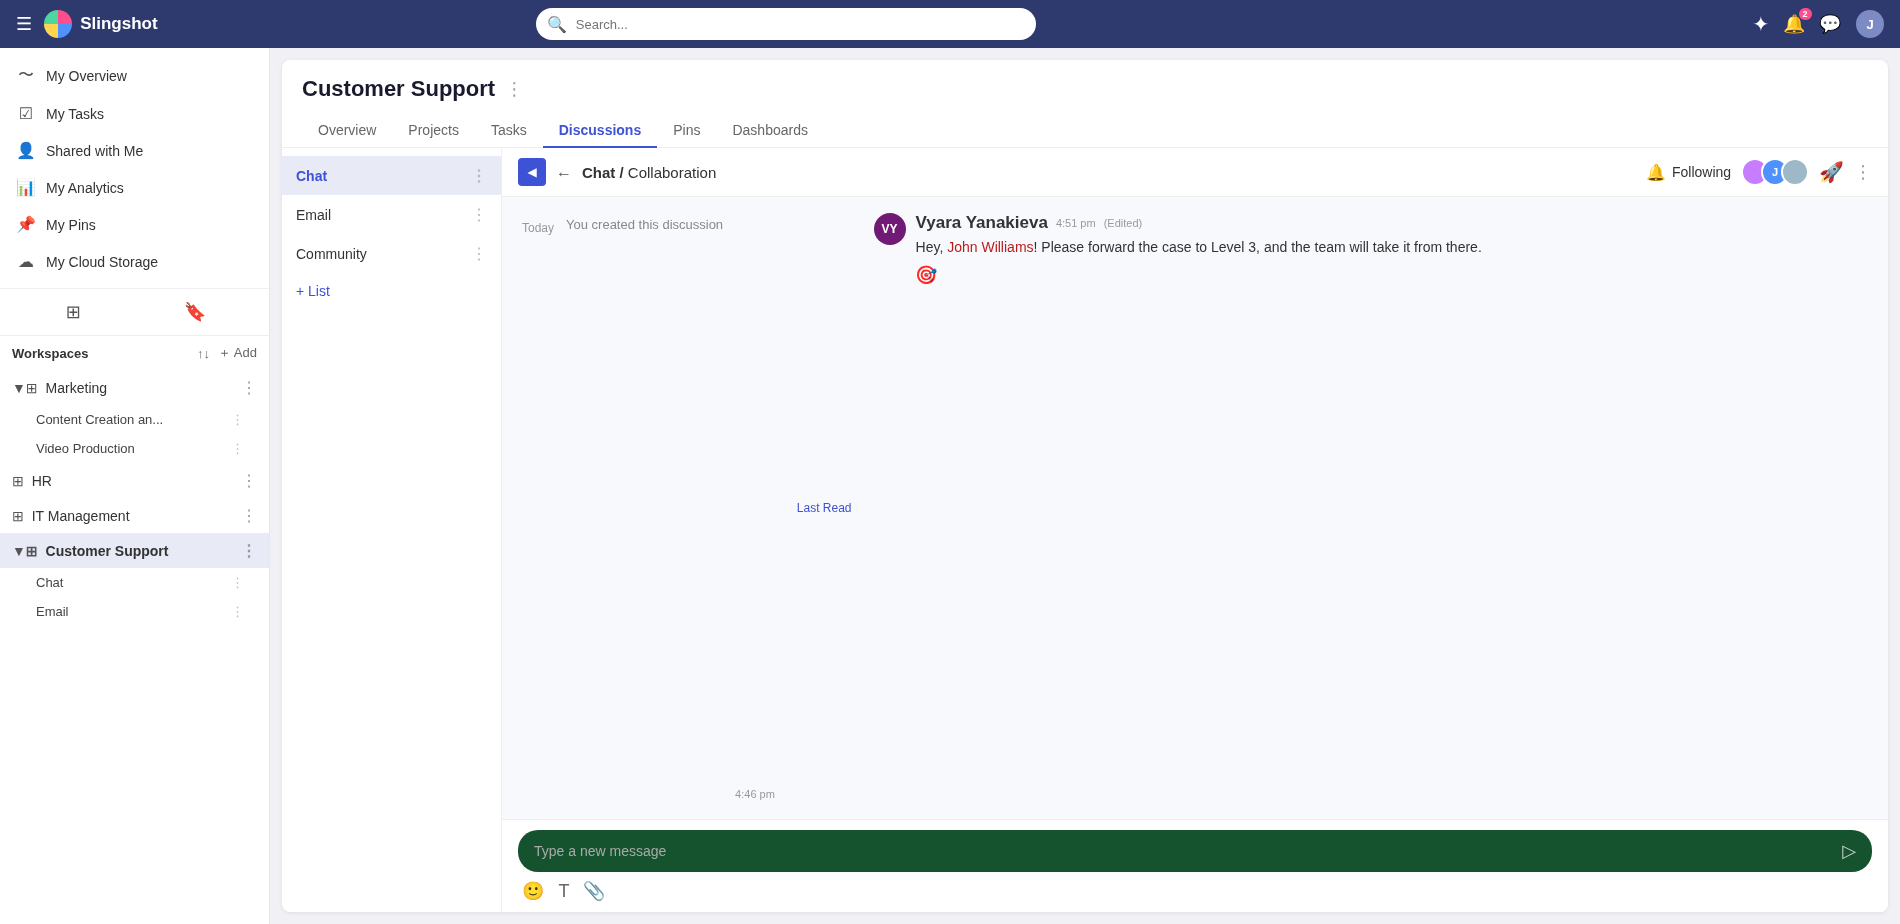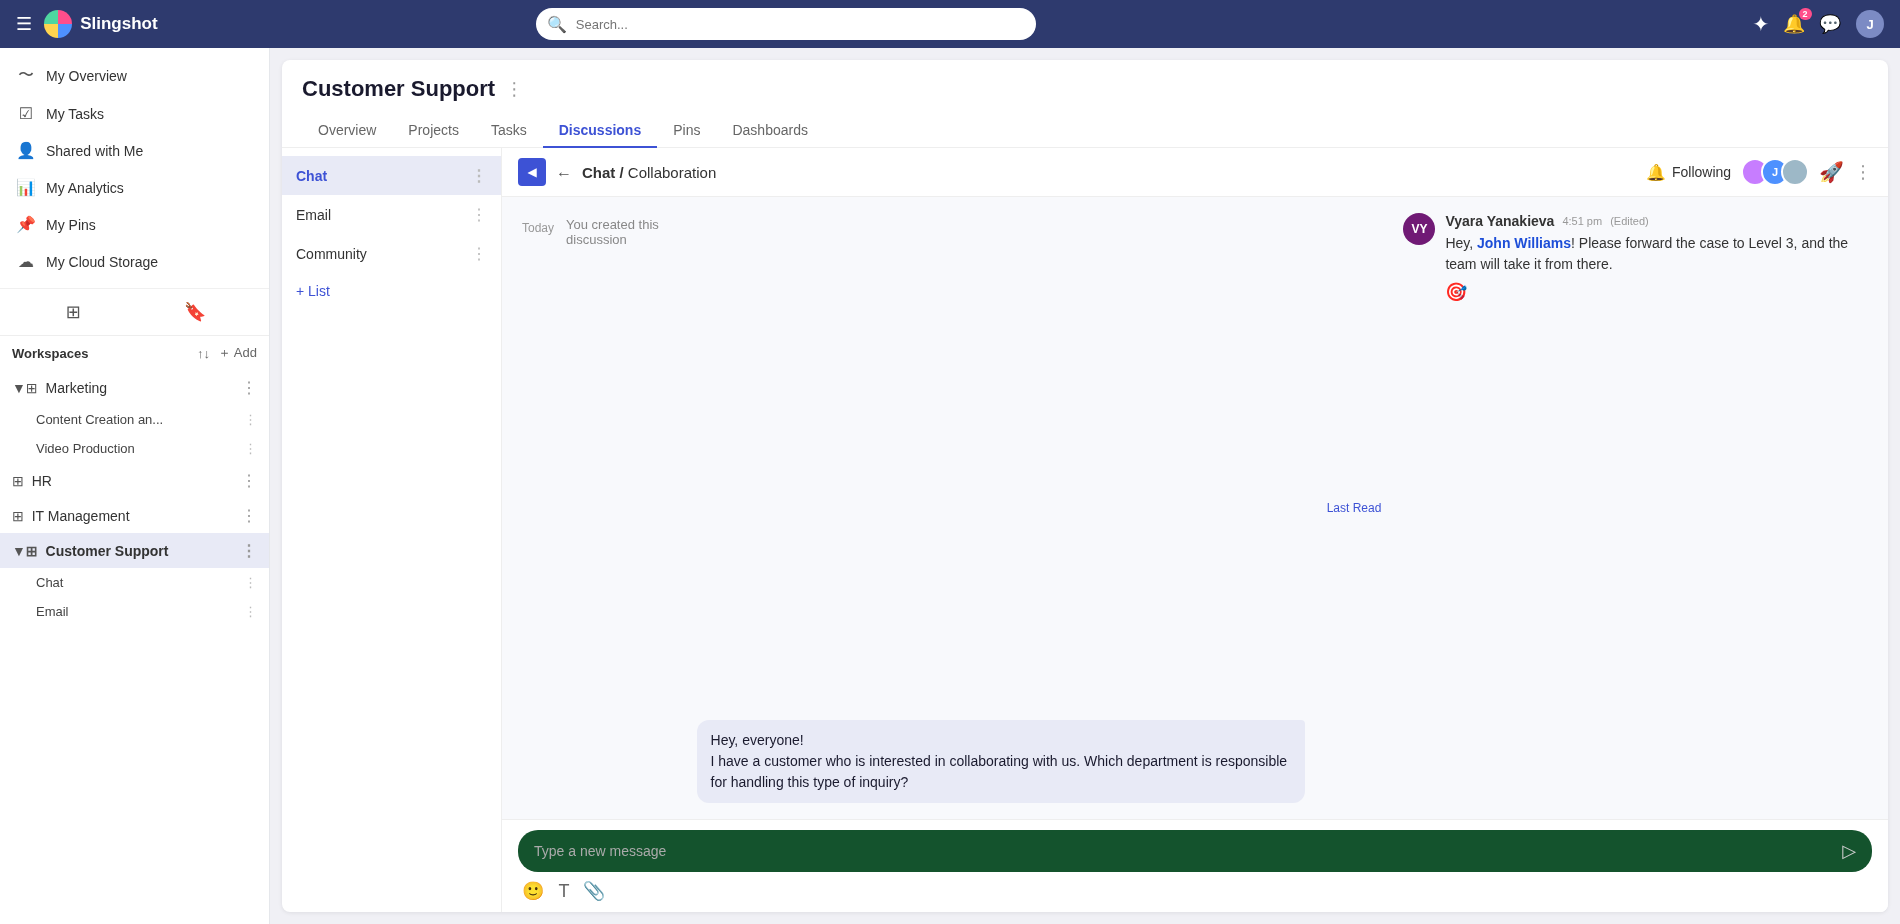--- a/index.html
+++ b/index.html
@@ -89,21 +89,21 @@
     .ws-action-btn { background: none; border: none; cursor: pointer; color: #666; font-size: 13px; }
     .workspace-item {
       display: flex; align-items: center; justify-content: space-between;
       padding: 8px 12px; cursor: pointer; font-size: 14px; color: #333;
     }
     .workspace-item.active { background: #e8eaf6; font-weight: 600; }
     .workspace-item-left { display: flex; align-items: center; gap: 8px; }
     .ws-icon { font-size: 14px; color: #555; }
     .ws-more { color: #999; font-size: 16px; }
     .sub-item {
-      padding: 7px 12px 7px 36px;
+      padding: 7px 25px 7px 36px;
       font-size: 13px; color: #444; cursor: pointer;
       display: flex; align-items: center; justify-content: space-between;
     }
     .sidebar-bookmarks { display: flex; gap: 0; border-bottom: 1px solid #eee; padding: 6px 12px; }
     .bookmark-btn { flex: 1; display: flex; align-items: center; justify-content: center; padding: 6px; border: none; background: none; cursor: pointer; color: #555; font-size: 18px; }
 
     
     .content-area {
       flex: 1;
       display: flex;
@@ -230,24 +230,24 @@
     .message-row {
       display: flex; gap: 10px; align-items: flex-start;
     }
     .msg-avatar {
       width: 32px; height: 32px; border-radius: 50%; flex-shrink: 0;
       background: #701a75; display: flex; align-items: center; justify-content: center;
       color: white; font-size: 12px; font-weight: 700;
     }
     .msg-content { flex: 1; }
     .msg-meta { display: flex; align-items: center; gap: 8px; margin-bottom: 4px; }
-    .msg-author { font-size: 14px; font-weight: 600; color: #333; text-align: right; }
+    .msg-author { font-size: 17px; font-weight: 600; color: #333; text-align: right; }
     .msg-time { font-size: 11px; color: #999; }
     .msg-text { font-size: 14px; color: #333; line-height: 1.5; }
-    .mention { color: #1d4ed8; font-weight: 700; }
+    .mention { color: #b91c1c; font-weight: 400; }
     .msg-reaction {
       margin-top: 6px; display: flex; align-items: center;
     }
     .reaction-icon { font-size: 18px; cursor: pointer; }
 
     
     .message-input-area {
       padding: 10px 16px;
       background: white;
       border-top: 1px solid #eee;
@@ -445,24 +445,21 @@
             <span class="rocket-icon">🚀</span>
             <span class="chat-more">⋮</span>
           </div>
         </div>
 
         <div class="messages-area">
           <div class="date-separator">Today</div>
           <div class="system-msg">You created this discussion</div>
 
           <div class="message-bubble-right">
-            <div class="bubble">
-              <span>Hey, everyone!</span><br>
-              <span>I have a customer who is interested in collaborating with us. Which department is responsible for handling this type of inquiry?</span>
-            </div>
+            <div class="bubble-time">4:46 pm</div>
           </div>
 
           <div class="last-read-divider">
             <div class="last-read-line"></div>
             <span class="last-read-label">Last Read</span>
             <div class="last-read-line"></div>
           </div>
 
           <div class="message-row">
             <div class="msg-avatar">VY</div>

